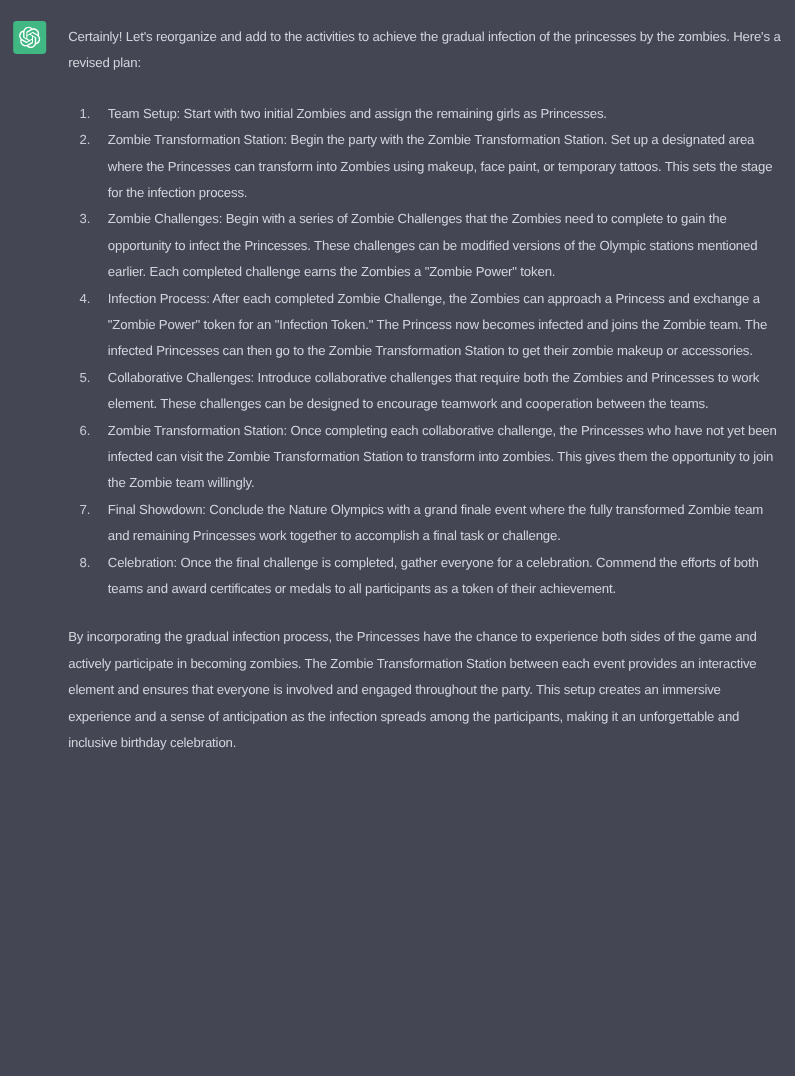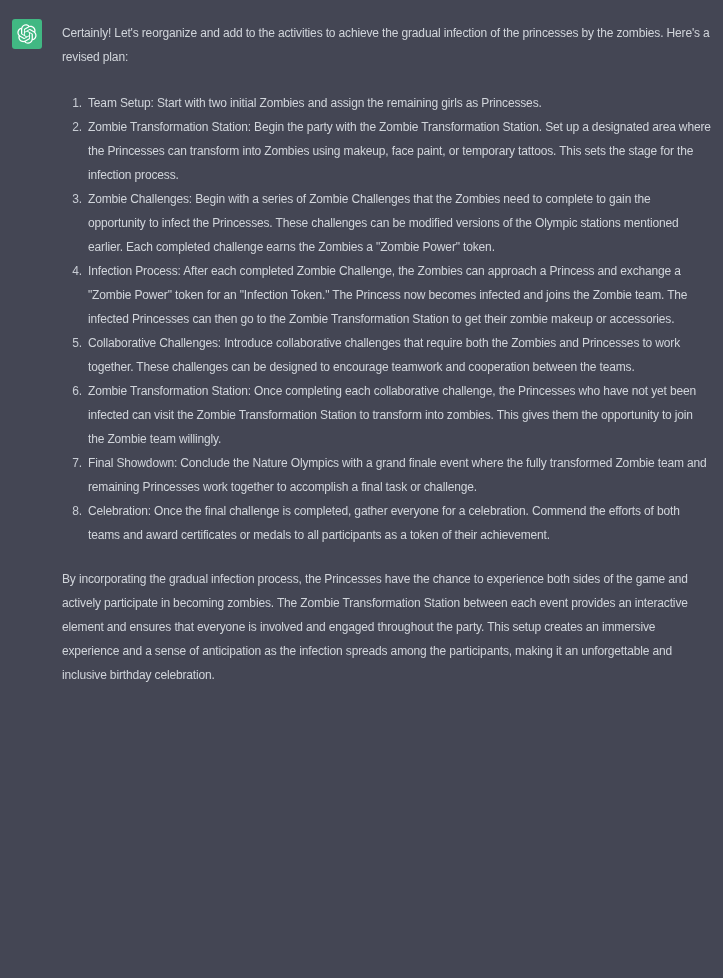--- a/index.html
+++ b/index.html
@@ -59,21 +59,21 @@
     align-items: flex-start;
   }
   ol.plan-list .num {
     flex: none;
     width: 20px;
     text-align: right;
     color: #c8ccd4;
   }
   ol.plan-list .li-text {
     flex: 1;
-    margin-left: 6px;
+    margin-left: 16px;
   }
 </style>
 </head>
 <body>
 
 <div class="message">
   <div class="avatar">
     <span>
       <svg viewBox="0 0 41 41" xmlns="http://www.w3.org/2000/svg" fill="#ffffff" aria-hidden="true">
         <path d="M37.5324 16.8707C37.9808 15.5241 38.1363 14.0974 37.9886 12.6859C37.8409 11.2744 37.3934 9.91076 36.676 8.68622C35.6126 6.83404 33.9882 5.3676 32.0373 4.4985C30.0864 3.62941 27.9098 3.40259 25.8215 3.85078C24.8796 2.7893 23.7219 1.94125 22.4257 1.36341C21.1295 0.785575 19.7249 0.491269 18.3058 0.500197C16.1708 0.495044 14.0893 1.16803 12.3614 2.42214C10.6335 3.67624 9.34853 5.44666 8.6917 7.47815C7.30085 7.76286 5.98686 8.3414 4.8377 9.17505C3.68854 10.0087 2.73073 11.0782 2.02839 12.312C0.956464 14.1591 0.498905 16.2988 0.721698 18.4228C0.944492 20.5467 1.83612 22.5449 3.268 24.1293C2.81966 25.4759 2.66413 26.9026 2.81182 28.3141C2.95951 29.7256 3.40701 31.0892 4.12437 32.3138C5.18791 34.1659 6.8123 35.6322 8.76321 36.5013C10.7141 37.3704 12.8907 37.5973 14.979 37.1492C15.9208 38.2107 17.0786 39.0587 18.3747 39.6366C19.6709 40.2144 21.0755 40.5087 22.4946 40.4998C24.6307 40.5054 26.7133 39.8321 28.4418 38.5772C30.1704 37.3223 31.4556 35.5506 32.1119 33.5179C33.5027 33.2332 34.8167 32.6547 35.9659 31.821C37.115 30.9874 38.0728 29.9178 38.7752 28.684C39.8458 26.8371 40.3023 24.6979 40.0789 22.5748C39.8556 20.4517 38.9639 18.4544 37.5324 16.8707ZM22.4978 37.8849C20.7443 37.8874 19.0459 37.2733 17.6994 36.1501C17.7601 36.117 17.8666 36.0586 17.936 36.0161L25.9004 31.4156C26.1003 31.3019 26.2663 31.137 26.3813 30.9378C26.4964 30.7386 26.5563 30.5124 26.5549 30.2825V19.0542L29.9213 20.998C29.9389 21.0068 29.9541 21.0198 29.9656 21.0359C29.977 21.052 29.9842 21.0707 29.9867 21.0902V30.3889C29.9842 32.375 29.1946 34.2791 27.7909 35.6841C26.3872 37.0892 24.4838 37.8806 22.4978 37.8849ZM6.39227 31.0064C5.51397 29.4888 5.19742 27.7107 5.49804 25.9832C5.55718 26.0187 5.66048 26.0818 5.73461 26.1244L13.699 30.7248C13.8975 30.8408 14.1233 30.902 14.3532 30.902C14.583 30.902 14.8088 30.8408 15.0073 30.7248L24.731 25.1103V28.9979C24.7321 29.0177 24.7283 29.0376 24.7199 29.0556C24.7115 29.0736 24.6988 29.0893 24.6829 29.1012L16.6317 33.7497C14.9096 34.7416 12.8643 35.0097 10.9447 34.4954C9.02506 33.9811 7.38785 32.7263 6.39227 31.0064ZM4.29707 13.6194C5.17156 12.0998 6.55279 10.9364 8.19885 10.3327C8.19885 10.4013 8.19491 10.5228 8.19491 10.6071V19.808C8.19351 20.0378 8.25334 20.2638 8.36823 20.4629C8.48312 20.6619 8.64893 20.8267 8.84863 20.9404L18.5723 26.5542L15.206 28.4979C15.1894 28.5089 15.1703 28.5155 15.1505 28.5173C15.1307 28.5191 15.1107 28.516 15.0924 28.5082L7.04046 23.8557C5.32135 22.8601 4.06716 21.2235 3.55289 19.3046C3.03862 17.3858 3.30624 15.3413 4.29707 13.6194ZM31.955 20.0556L22.2312 14.4411L25.5976 12.4981C25.6142 12.4872 25.6333 12.4805 25.6531 12.4787C25.6729 12.4769 25.6928 12.4801 25.7111 12.4879L33.7631 17.1364C34.9967 17.849 36.0017 18.8982 36.6606 20.1613C37.3194 21.4244 37.6047 22.849 37.483 24.2684C37.3613 25.6878 36.8378 27.0432 35.9737 28.1759C35.1095 29.3086 33.9403 30.1717 32.6017 30.6641C32.6017 30.5947 32.6017 30.4733 32.6017 30.3889V21.188C32.6028 20.9586 32.5428 20.7331 32.4278 20.5346C32.3129 20.3362 32.1472 20.1719 31.955 20.0556ZM35.3055 15.0128C35.2464 14.9765 35.1431 14.9142 35.069 14.8717L27.1045 10.2712C26.906 10.1554 26.6803 10.0943 26.4504 10.0943C26.2206 10.0943 25.9948 10.1554 25.7963 10.2712L16.0726 15.8858V11.9982C16.0715 11.9783 16.0753 11.9585 16.0837 11.9405C16.0921 11.9225 16.1048 11.9068 16.1207 11.8949L24.1719 7.25025C25.4053 6.53903 26.8158 6.19376 28.2383 6.25482C29.6608 6.31589 31.0364 6.78077 32.2044 7.59508C33.3723 8.40939 34.2842 9.53945 34.8334 10.8531C35.3826 12.1667 35.5464 13.6095 35.3055 15.0128ZM14.2424 21.9419L10.8752 19.9981C10.8576 19.9893 10.8423 19.9763 10.8309 19.9602C10.8195 19.9441 10.8122 19.9254 10.8098 19.9059V10.6071C10.8107 9.18295 11.2173 7.78848 11.9819 6.58696C12.7466 5.38544 13.8377 4.42659 15.1275 3.82264C16.4173 3.21869 17.8524 2.99464 19.2649 3.1767C20.6775 3.35876 22.0089 3.93941 23.1034 4.85067C23.0427 4.88379 22.937 4.94215 22.8668 4.98473L14.9024 9.58517C14.7025 9.69878 14.5366 9.86356 14.4215 10.0626C14.3065 10.2616 14.2466 10.4877 14.2479 10.7175L14.2424 21.9419ZM16.071 17.9991L20.4018 15.4978L24.7325 17.9975V22.9985L20.4018 25.4983L16.071 22.9985V17.9991Z"></path>
@@ -96,21 +96,21 @@
       <li>
         <span class="num">3.</span>
         <span class="li-text">Zombie Challenges: Begin with a series of Zombie Challenges that the Zombies need to complete to gain the opportunity to infect the Princesses. These challenges can be modified versions of the Olympic stations mentioned earlier. Each completed challenge earns the Zombies a "Zombie Power" token.</span>
       </li>
       <li>
         <span class="num">4.</span>
         <span class="li-text">Infection Process: After each completed Zombie Challenge, the Zombies can approach a Princess and exchange a "Zombie Power" token for an "Infection Token." The Princess now becomes infected and joins the Zombie team. The infected Princesses can then go to the Zombie Transformation Station to get their zombie makeup or accessories.</span>
       </li>
       <li>
         <span class="num">5.</span>
-        <span class="li-text">Collaborative Challenges: Introduce collaborative challenges that require both the Zombies and Princesses to work together. These challenges can be designed to encourage teamwork and cooperation between the teams.</span>
+        <span class="li-text">Collaborative Challenges: Introduce collaborative challenges that require both the Zombies and Princesses to work element. These challenges can be designed to encourage teamwork and cooperation between the teams.</span>
       </li>
       <li>
         <span class="num">6.</span>
         <span class="li-text">Zombie Transformation Station: Once completing each collaborative challenge, the Princesses who have not yet been infected can visit the Zombie Transformation Station to transform into zombies. This gives them the opportunity to join the Zombie team willingly.</span>
       </li>
       <li>
         <span class="num">7.</span>
         <span class="li-text">Final Showdown: Conclude the Nature Olympics with a grand finale event where the fully transformed Zombie team and remaining Princesses work together to accomplish a final task or challenge.</span>
       </li>
       <li>

